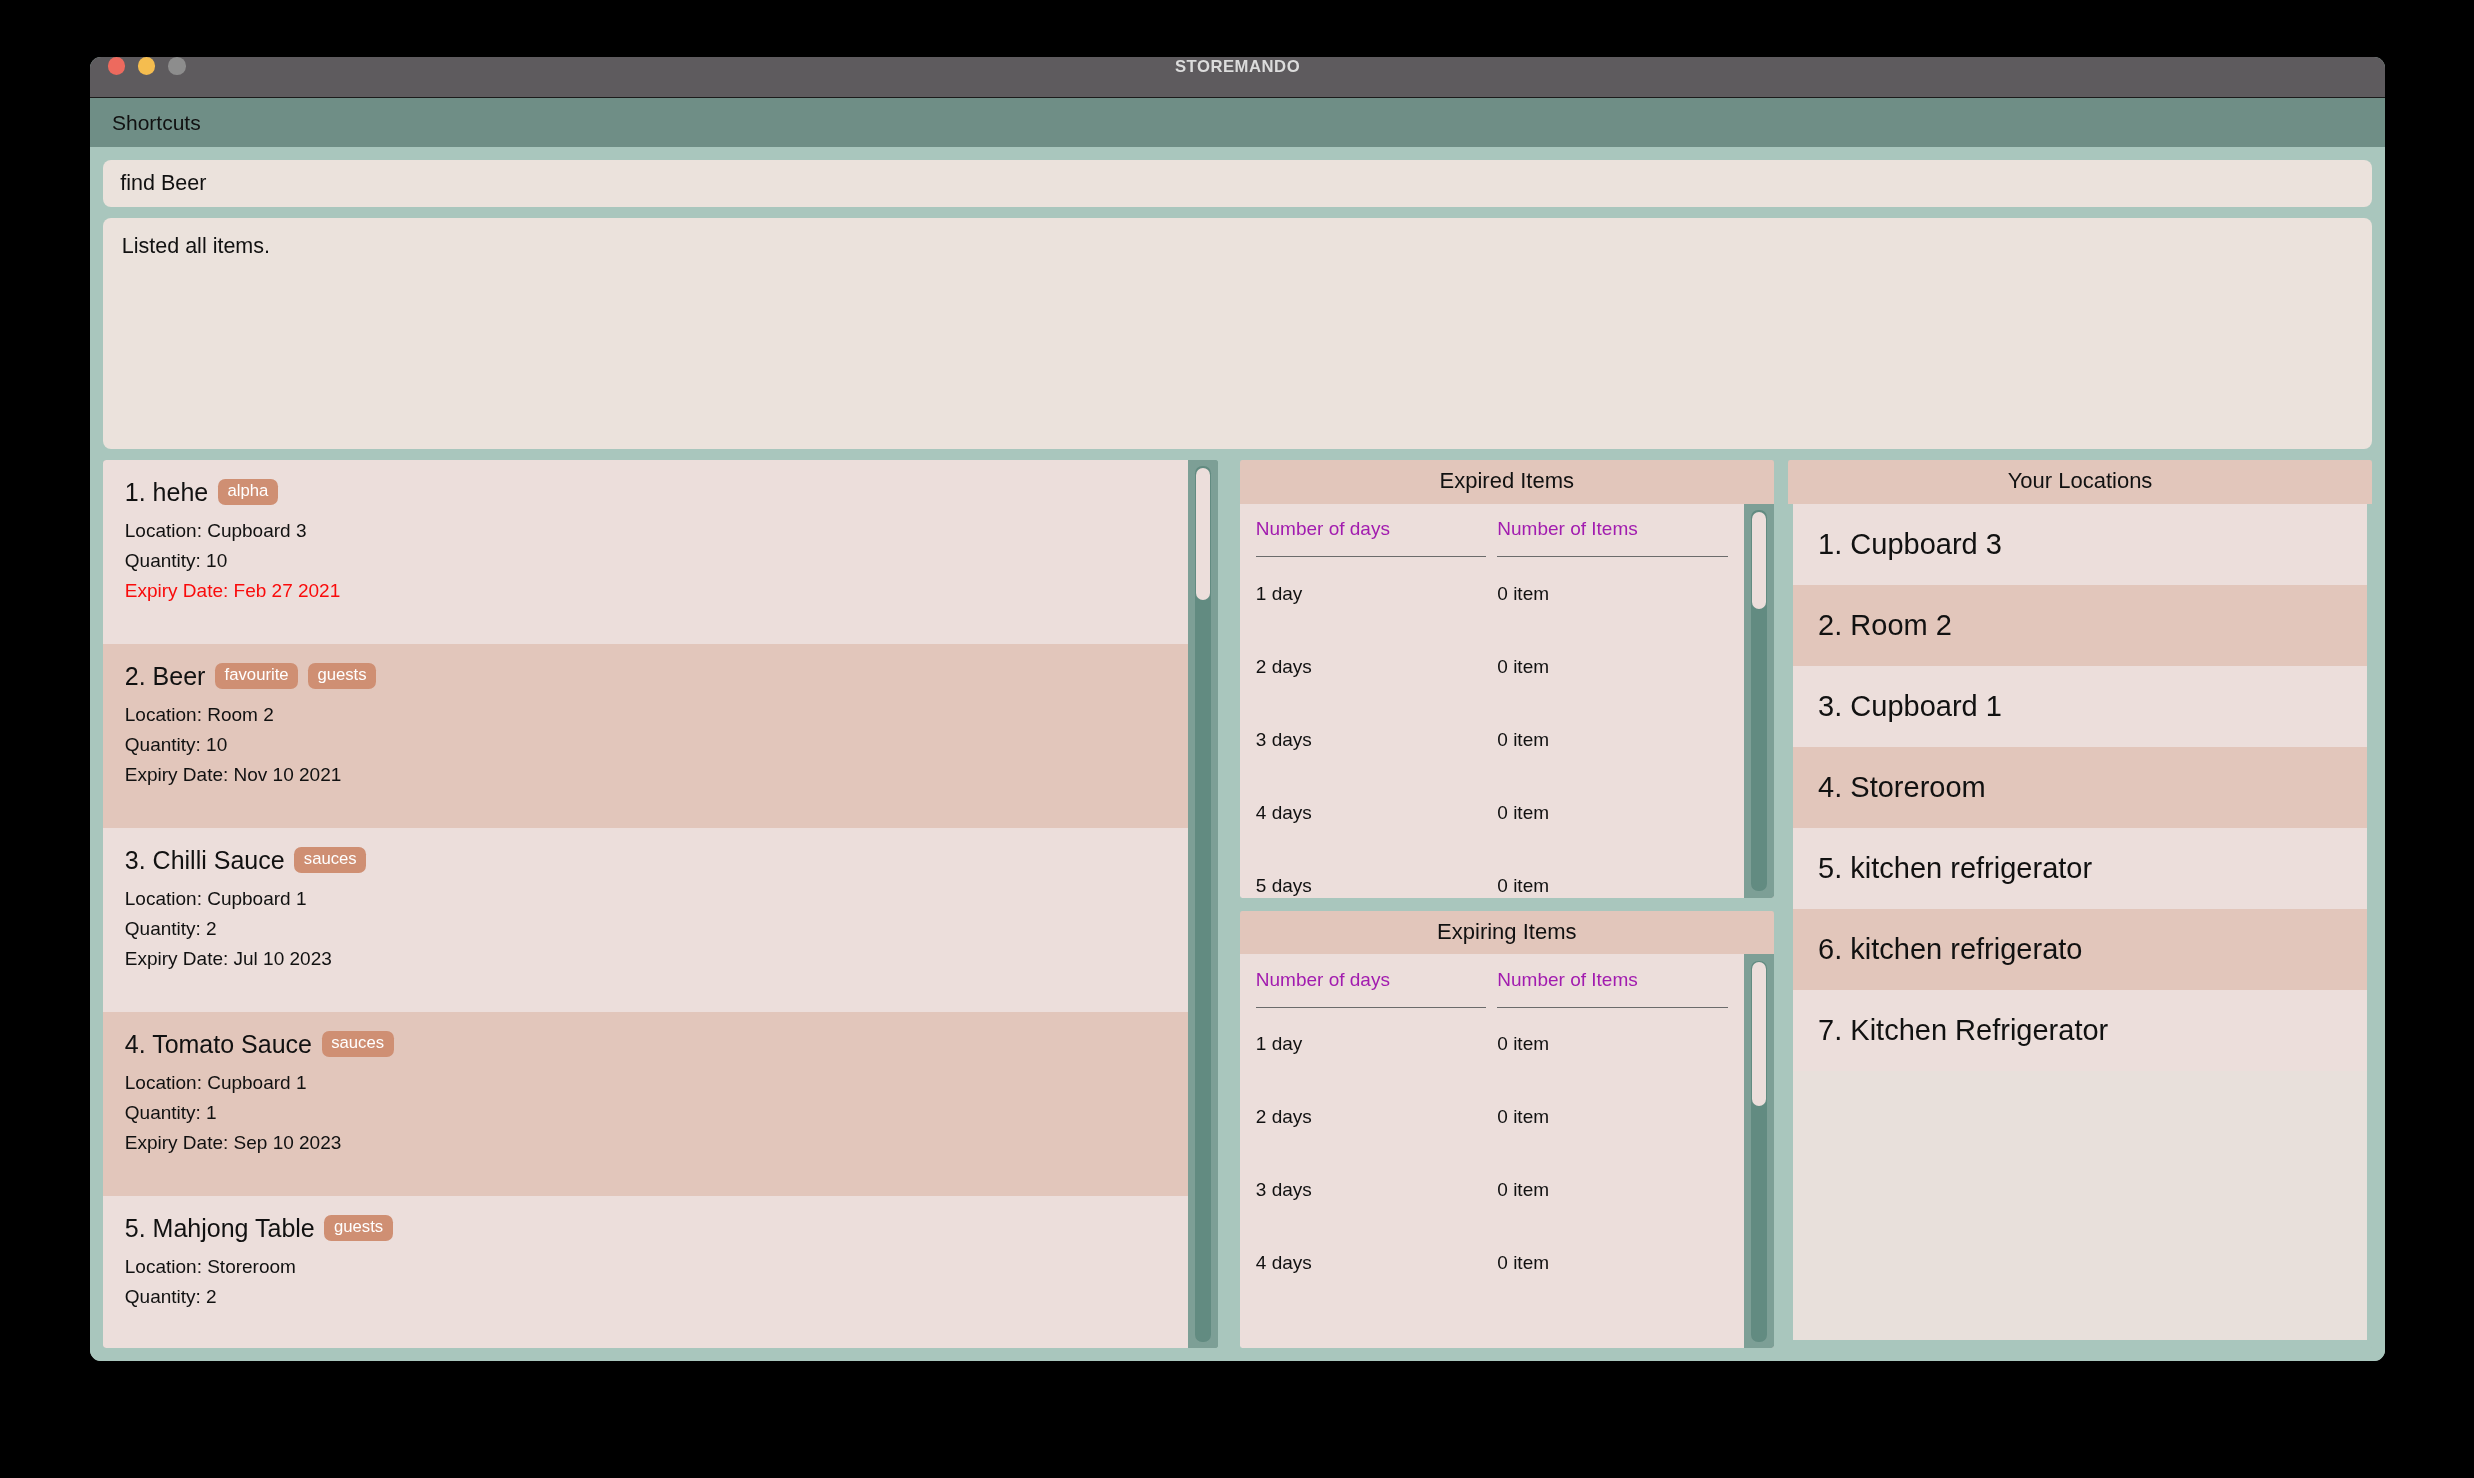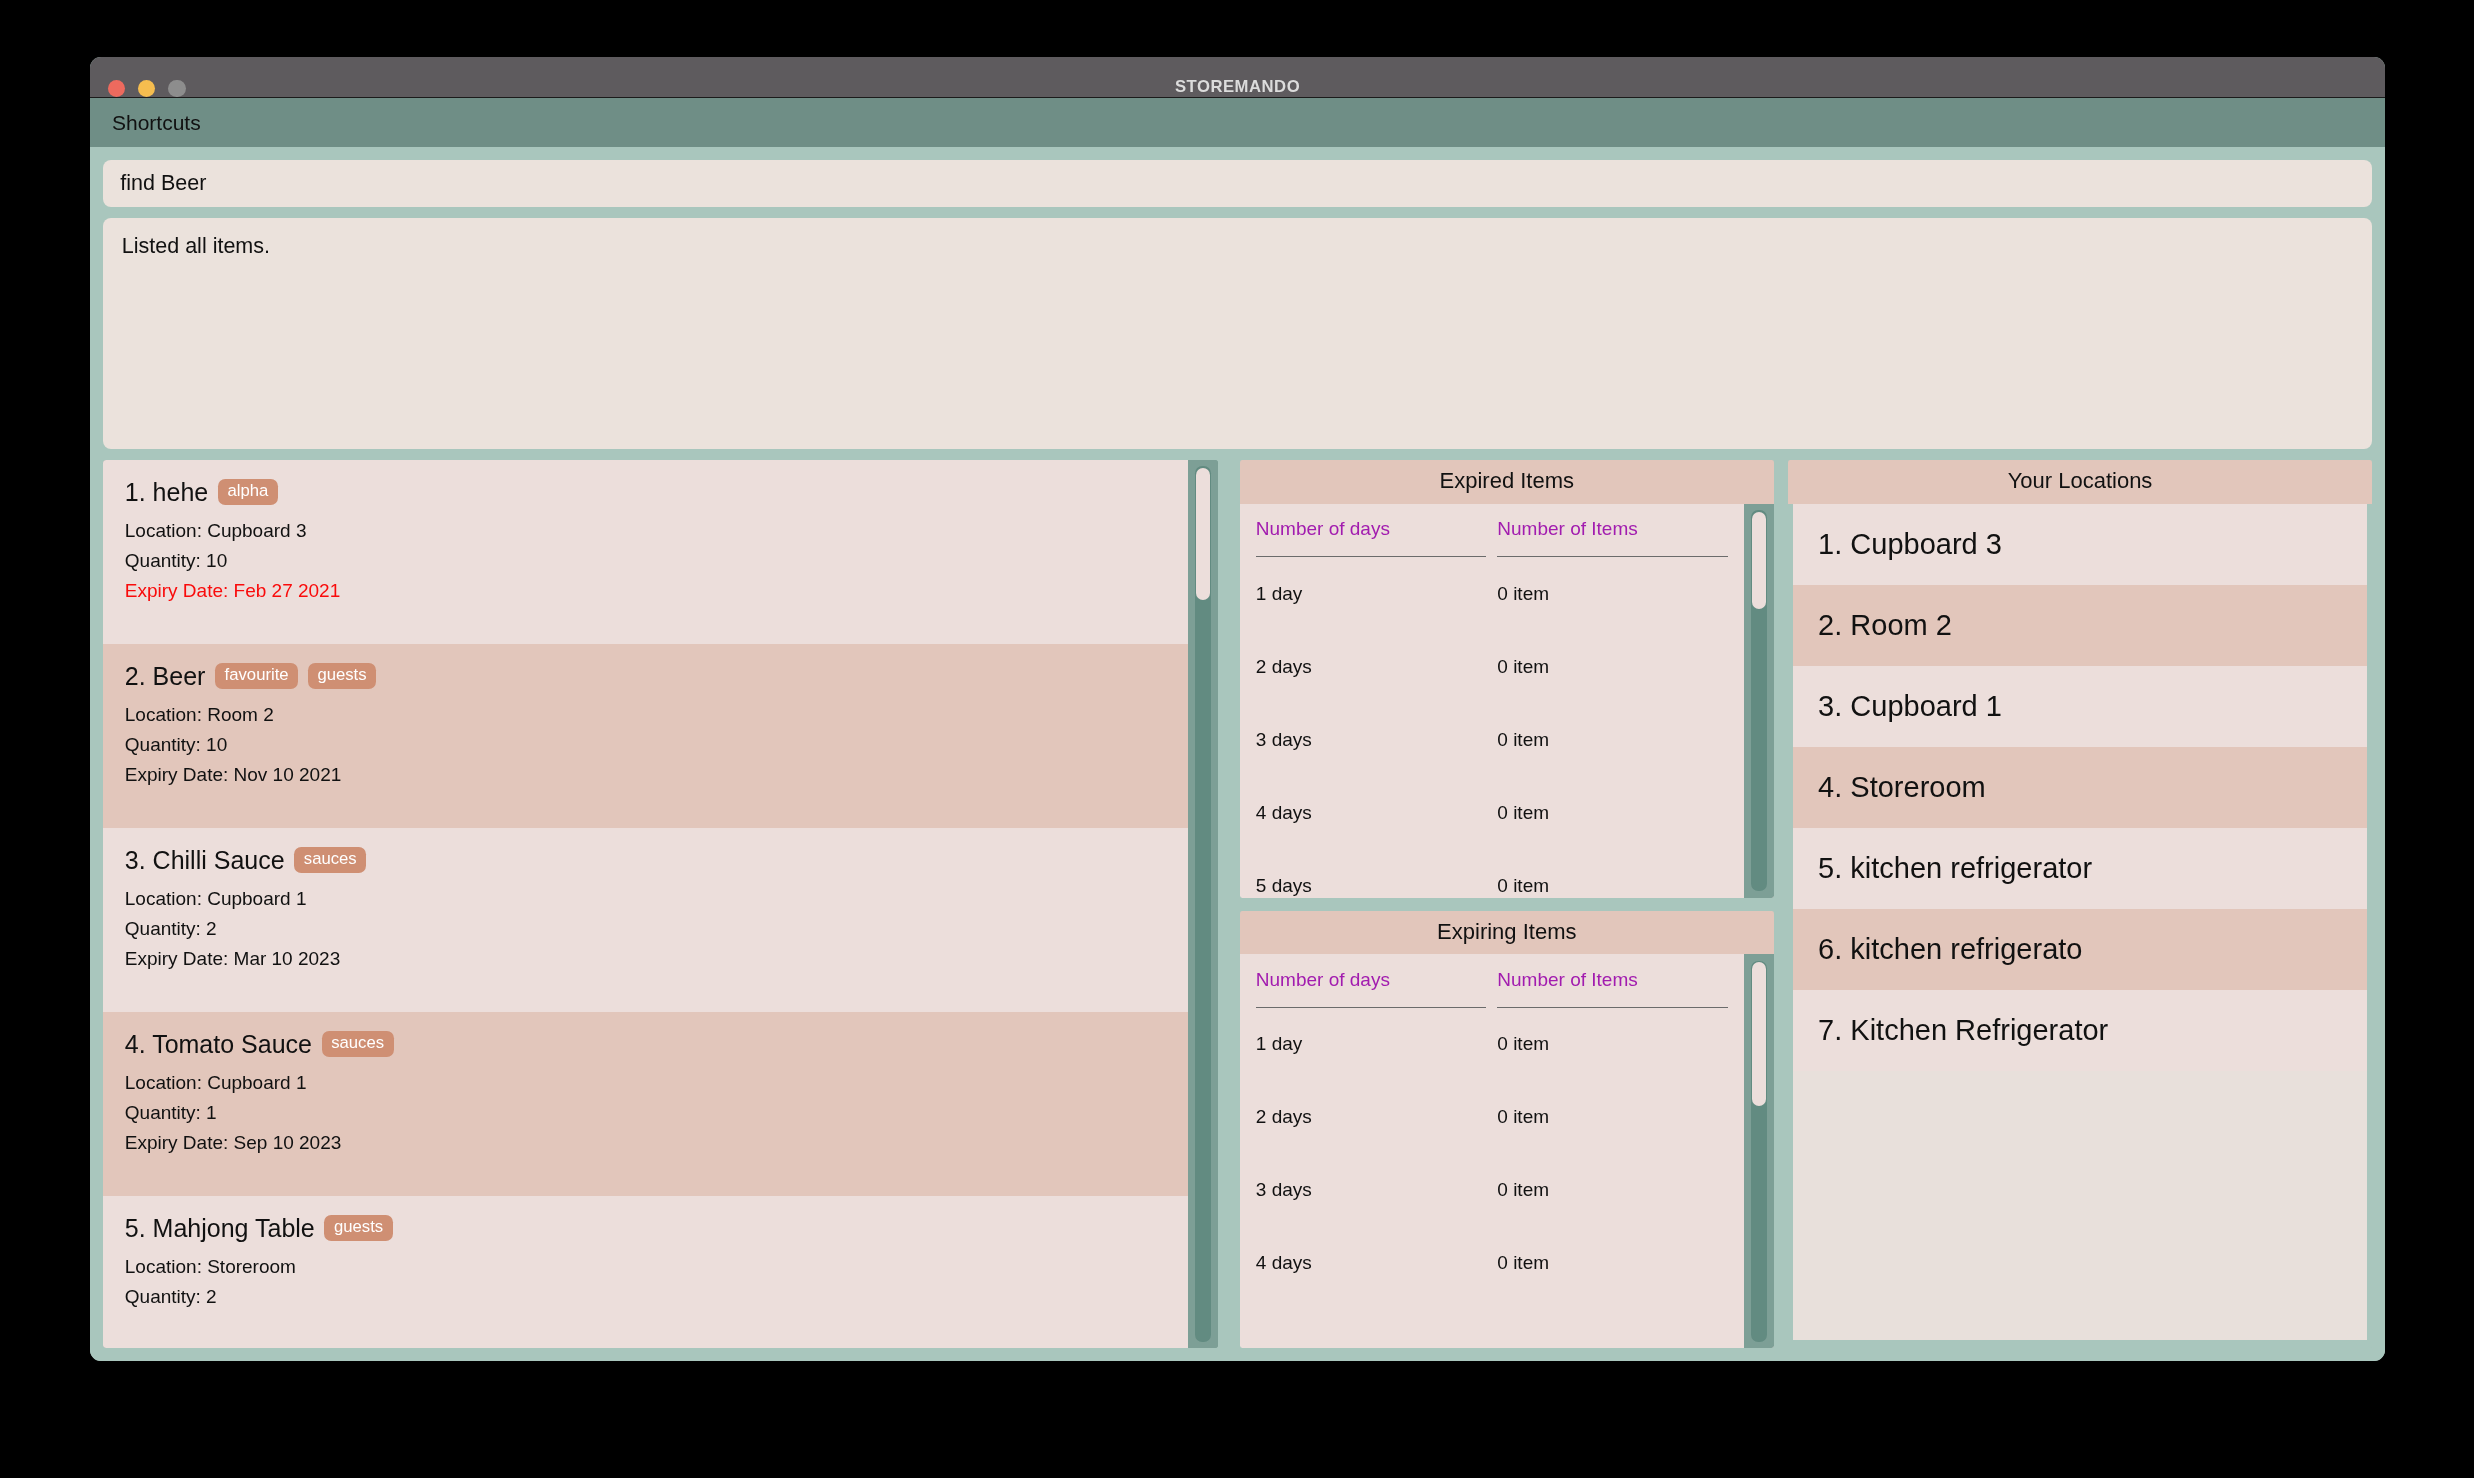--- a/index.html
+++ b/index.html
@@ -24,21 +24,21 @@
     box-shadow: 0 8px 32px rgba(0,0,0,0.55);
     display: flex;
     flex-direction: column;
   }
 
   
   #title-bar {
     height: 41px;
     background: #5e5b5e;
     display: flex;
-    align-items: flex-end;
+    align-items: flex-start;
     position: relative;
     flex: 0 0 auto;
     border-bottom: 0.8px solid #1b1b1b;
   }
   #traffic-lights {
     display: flex;
     gap: 12.8px;
     margin-left: 17.5px;
   }
   .traffic-dot {
@@ -331,21 +331,21 @@
               <div class="item-line">Quantity: 10</div>
               <div class="item-line">Expiry Date: Nov 10 2021</div>
             </div>
             <div class="item-card">
               <div class="item-title-row">
                 <span class="item-title">3. Chilli Sauce</span>
                 <span class="tag-chip">sauces</span>
               </div>
               <div class="item-line">Location: Cupboard 1</div>
               <div class="item-line">Quantity: 2</div>
-              <div class="item-line">Expiry Date: Mar 10 2023</div>
+              <div class="item-line">Expiry Date: Jul 10 2023</div>
             </div>
             <div class="item-card alt">
               <div class="item-title-row">
                 <span class="item-title">4. Tomato Sauce</span>
                 <span class="tag-chip">sauces</span>
               </div>
               <div class="item-line">Location: Cupboard 1</div>
               <div class="item-line">Quantity: 1</div>
               <div class="item-line">Expiry Date: Sep 10 2023</div>
             </div>

